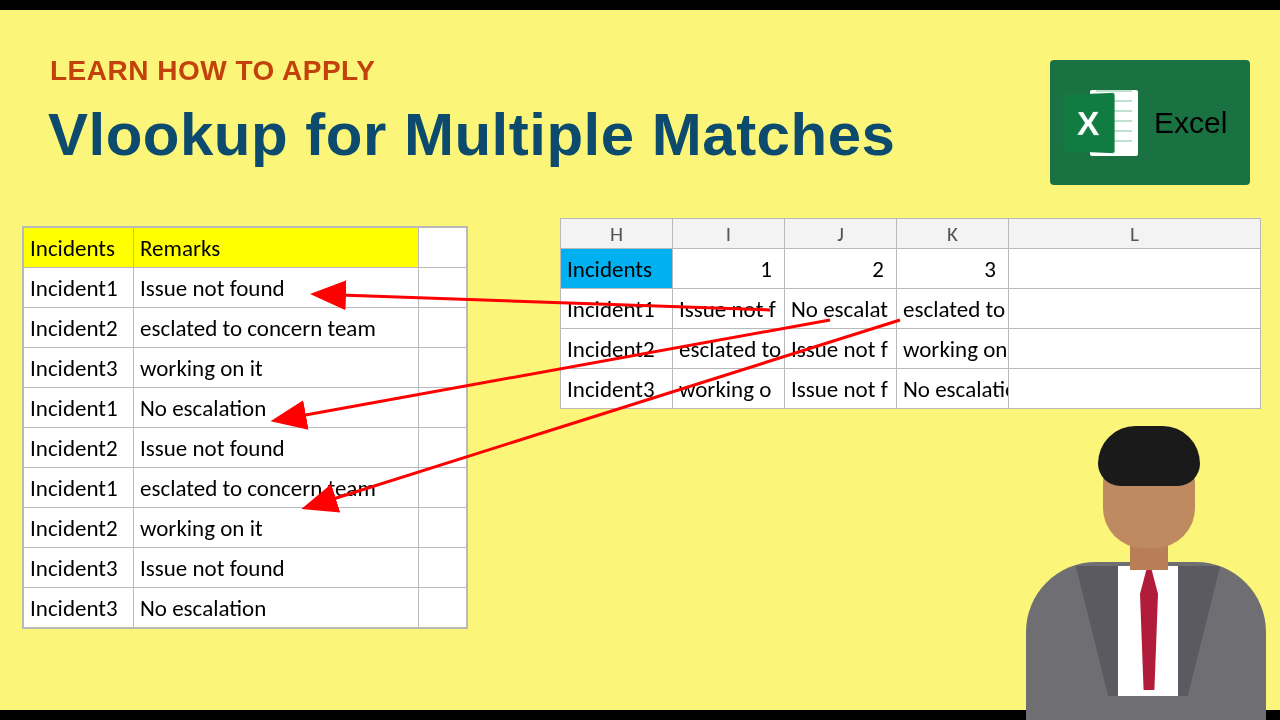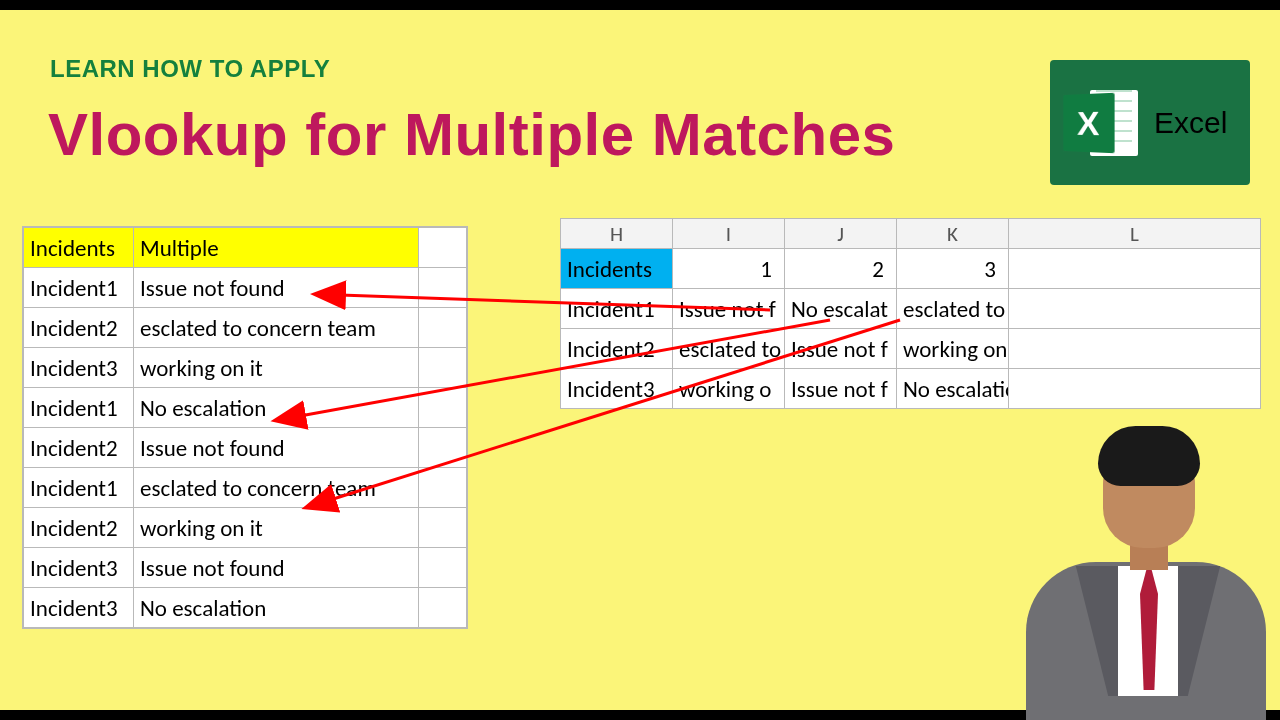--- a/index.html
+++ b/index.html
@@ -18,32 +18,32 @@
       width: 1280px;
       height: 700px;
       background: #fbf579;
     }
     .pretitle {
       position: absolute;
       top: 45px;
       left: 50px;
       font-family: "Comic Sans MS", cursive, sans-serif;
       font-weight: 700;
-      font-size: 24px;
-      color: #15803d;
+      font-size: 28px;
+      color: #c2410c;
       letter-spacing: 0.5px;
     }
     .title {
       position: absolute;
       top: 90px;
       left: 48px;
       font-family: Arial, sans-serif;
       font-weight: 700;
       font-size: 60px;
-      color: #be185d;
+      color: #0c4a6e;
       letter-spacing: 0.5px;
     }
     .excel-badge {
       position: absolute;
       top: 50px;
       right: 30px;
       width: 200px;
       height: 125px;
       background: #1a7243;
       border-radius: 4px;
@@ -254,21 +254,21 @@
       <div class="excel-x">X</div>
     </div>
     <div class="excel-label">Excel</div>
   </div>
 
   <div class="sheet-left">
     <table>
       <tbody>
           <tr>
         <td class="hdr colA">Incidents</td>
-        <td class="hdr">Multiple</td>
+        <td class="hdr">Remarks</td>
         <td class="blankcol"></td>
       </tr>
       <tr>
             <td class="colA">Incident1</td>
             <td>Issue not found</td>
             <td class="blankcol"></td>
           </tr>
       <tr>
             <td class="colA">Incident2</td>
             <td>esclated to concern team</td>

